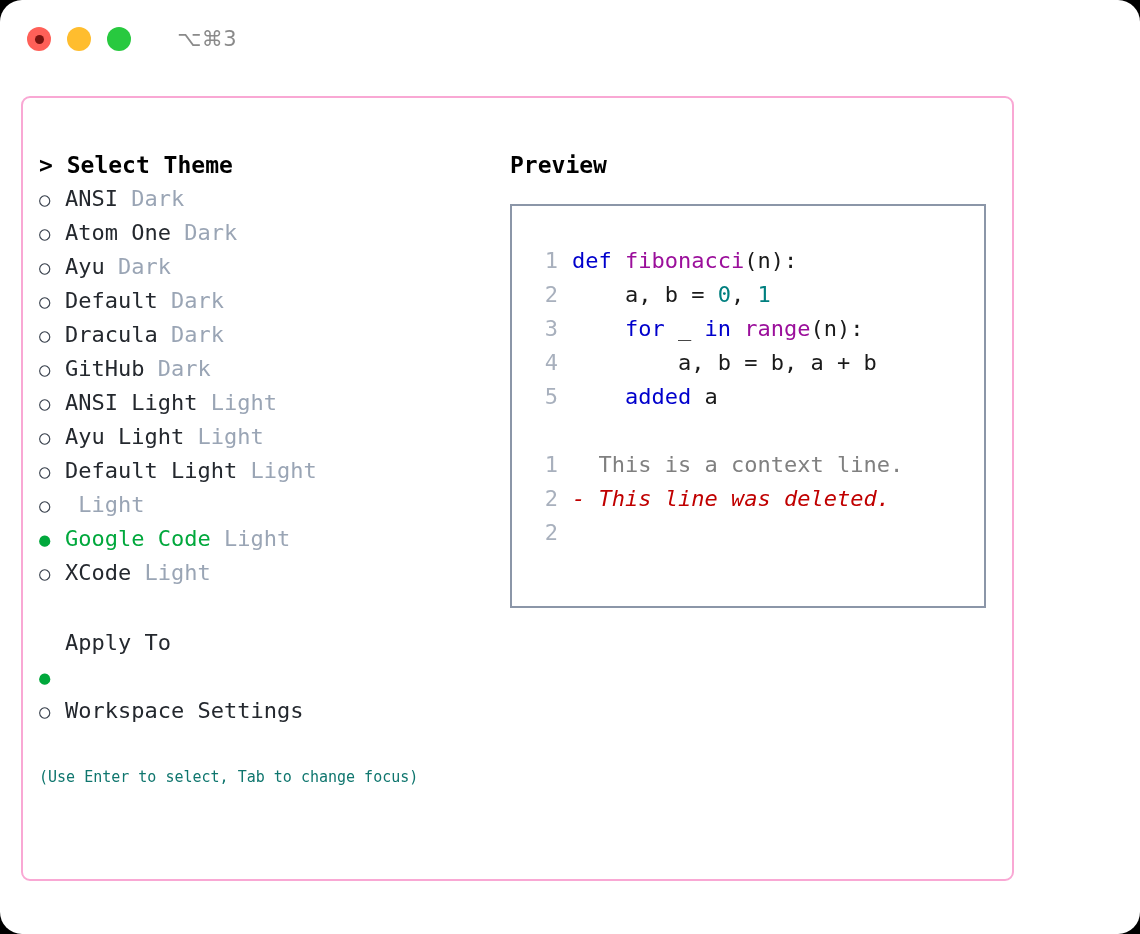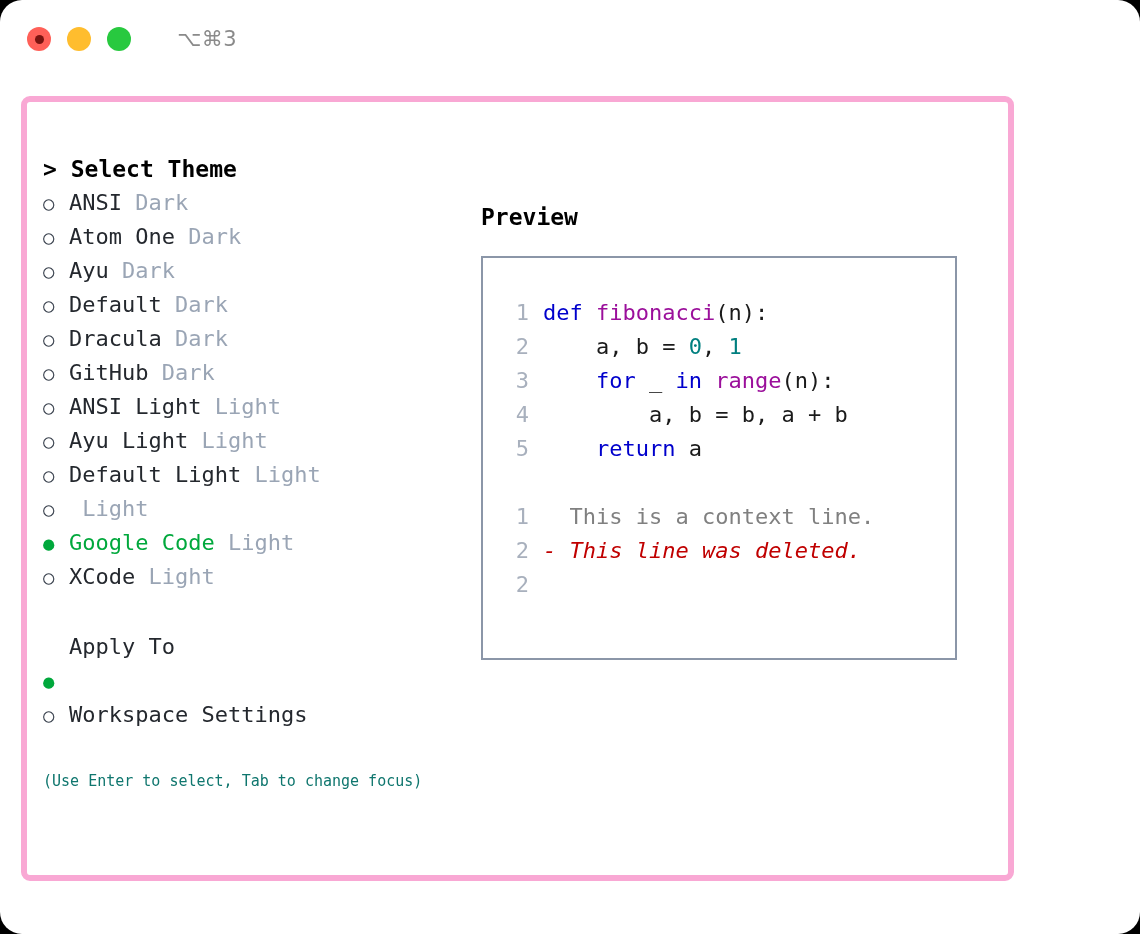--- a/index.html
+++ b/index.html
@@ -65,21 +65,21 @@
     font-family: "DejaVu Sans", sans-serif;
   }
 
   
   #panel {
     position: absolute;
     left: 21px;
     top: 96px;
     width: 993px;
     height: 785px;
-    border: 6px solid #f9a8d4;
+    border: 2px solid #f9a8d4;
     border-radius: 9px;
     box-sizing: border-box;
     background: #ffffff;
   }
 
   
   #left {
     position: absolute;
     left: 16px;
     top: 50px;
@@ -121,24 +121,23 @@
     margin-top: 32px;
     font-size: 15px;
     line-height: 34px;
     color: #0f766e;
     width: 404px;
   }
 
   
   #right {
     position: absolute;
-    left: 454px;
+    left: 487px;
     top: 50px;
     width: 490px;
-    margin-top: 48px;
   }
 
   #preview-box {
     margin-top: 22px;
     width: 476px;
     height: 404px;
     border: 2px solid #8b96a8;
     box-sizing: border-box;
     background: #ffffff;
     padding: 38px 0 0 0;
@@ -216,21 +215,21 @@
     </div>
 
     <div id="right">
       <div class="heading">Preview</div>
       <div id="preview-box">
         <div id="code-block">
             <div class="code-line"><span class="lineno">1</span><span class="code-text"><span class="tok-kw">def </span><span class="tok-fn">fibonacci</span><span class="tok-plain">(n):</span></span></div>
             <div class="code-line"><span class="lineno">2</span><span class="code-text"><span class="tok-plain">    a, b = </span><span class="tok-num">0</span><span class="tok-plain">, </span><span class="tok-num">1</span></span></div>
             <div class="code-line"><span class="lineno">3</span><span class="code-text"><span class="tok-plain">    </span><span class="tok-kw">for</span><span class="tok-plain"> _ </span><span class="tok-kw">in</span><span class="tok-plain"> </span><span class="tok-fn">range</span><span class="tok-plain">(n):</span></span></div>
             <div class="code-line"><span class="lineno">4</span><span class="code-text"><span class="tok-plain">        a, b = b, a + b</span></span></div>
-            <div class="code-line"><span class="lineno">5</span><span class="code-text"><span class="tok-plain">    </span><span class="tok-kw">return</span><span class="tok-plain"> a</span></span></div>
+            <div class="code-line"><span class="lineno">5</span><span class="code-text"><span class="tok-plain">    </span><span class="tok-kw">added</span><span class="tok-plain"> a</span></span></div>
           </div>
         <div class="diff-gap"></div>
         <div id="diff-block">
             <div class="code-line"><span class="lineno">1</span><span class="diff-context">  This is a context line.</span></div>
             <div class="code-line"><span class="lineno">2</span><span class="diff-del">- This line was deleted.</span></div>
             <div class="code-line"><span class="lineno">2</span></div>
           </div>
       </div>
     </div>
 

